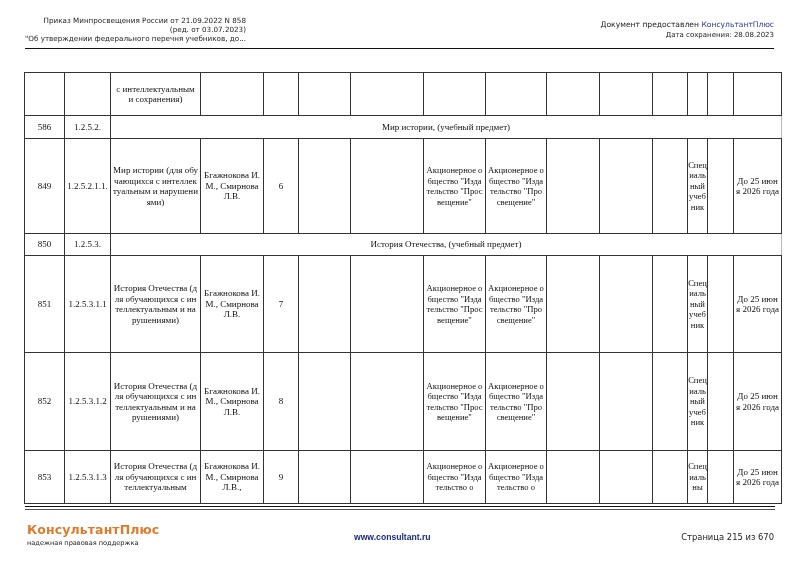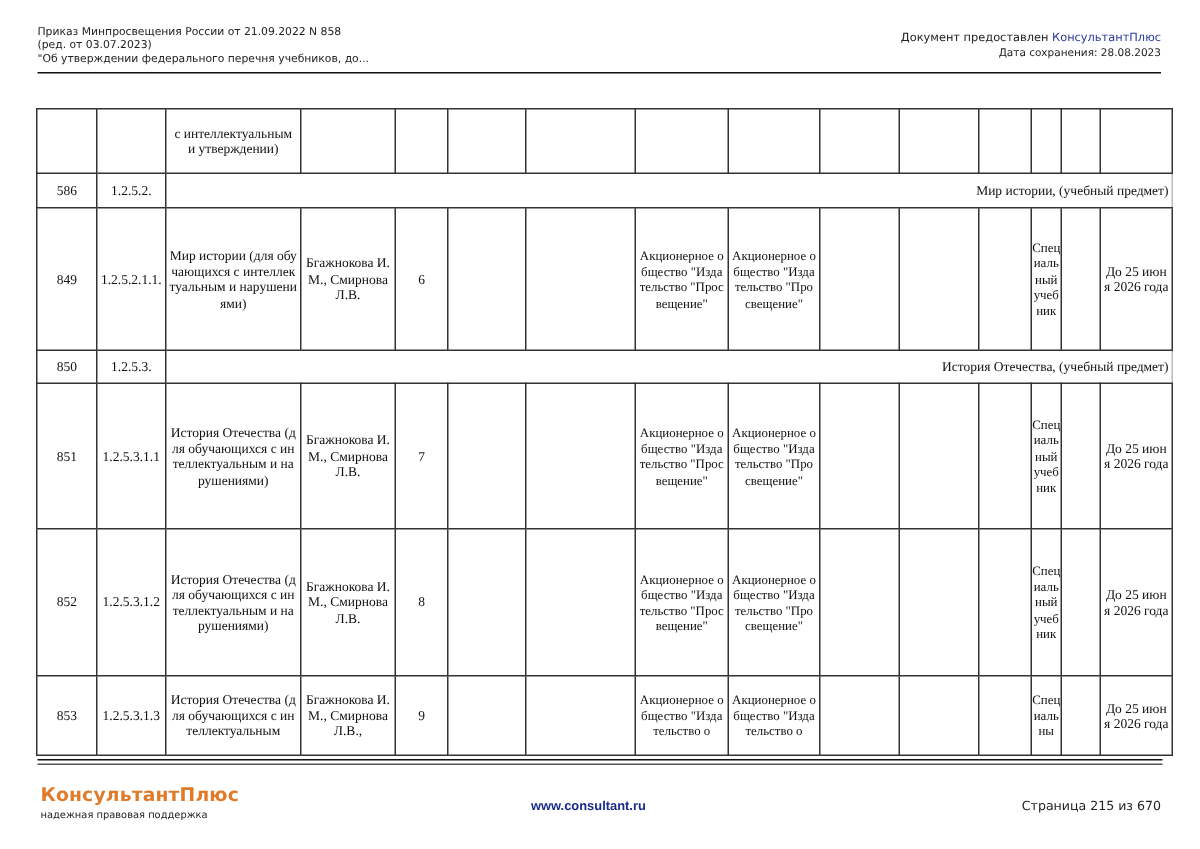--- a/index.html
+++ b/index.html
@@ -1,27 +1,27 @@
 <!DOCTYPE html>
 <html><head>
 <meta charset="utf-8">
 <style>
   html,body{margin:0;padding:0;background:#fff;}
   body{width:800px;height:566px;position:relative;overflow:hidden;font-family:"Liberation Serif",serif;color:#111;}
-  .hdr-left{position:absolute;left:25px;top:16px;font-family:"DejaVu Sans",sans-serif;font-size:7.2px;line-height:9px;color:#222;}
+  .hdr-left{position:absolute;left:25px;top:16px;font-family:"DejaVu Sans",sans-serif;font-size:7.2px;line-height:9px;color:#222;text-align:right;}
   .hdr-right{position:absolute;right:26px;top:20px;text-align:right;font-family:"DejaVu Sans",sans-serif;font-size:7.6px;line-height:10px;color:#222;}
   .hdr-right .brand{color:#2a3a9a;}
   .hdr-right .date{font-size:7px;text-align:right;}
   .hdr-rule{position:absolute;left:25px;right:26px;top:48px;height:0;border-top:1.6px solid #111;}
   .ftr-rule{position:absolute;left:25px;width:750px;top:506px;height:0;border-top:1.6px solid #111;}
   .ftr-rule2{position:absolute;left:25px;width:750px;top:508.5px;height:0;border-top:0.8px solid #555;}
   table.doc{position:absolute;left:24px;top:72px;border-collapse:collapse;table-layout:fixed;font-size:9px;line-height:10.5px;}
   table.doc td{border:1px solid #333;padding:1px 2px;text-align:center;vertical-align:middle;overflow:hidden;word-break:break-all;}
   table.doc td.left{text-align:center;}
-  table.doc td.span{text-align:right;border-right:1px solid #bbb;}
+  table.doc td.span{text-align:center;border-right:1px solid #bbb;}
   .narrow{font-size:8.6px;line-height:10.5px;}
   .ftr-logo{position:absolute;left:27px;top:522px;font-family:"DejaVu Sans",sans-serif;font-weight:bold;font-size:12.5px;color:#e07b2a;letter-spacing:0.1px;}
   .ftr-tag{position:absolute;left:27px;top:539px;font-family:"DejaVu Sans",sans-serif;font-weight:normal;font-size:6.6px;color:#222;}
   .ftr-url{position:absolute;left:354px;top:532px;font-family:Liberation Sans, sans-serif;font-weight:bold;font-size:8.6px;color:#1a2a8a;}
   .ftr-page{position:absolute;right:26px;top:532px;font-family:"DejaVu Sans",sans-serif;font-size:8.4px;color:#222;margin-left:20px;}
 </style>
 </head>
 <body>
 
 <div class="hdr-left">
@@ -51,21 +51,21 @@
       <col style="width:35px">
     <col style="width:20px">
       <col style="width:26px">
       <col style="width:48px">
   </colgroup>
 
   <tbody>
       <tr style="height:43px">
     <td></td>
     <td></td>
-    <td>с интеллектуальным и утверждении)</td>
+    <td>с интеллектуальным и сохранения)</td>
     <td></td>
     <td></td>
     <td></td>
     <td></td>
     <td></td>
     <td></td>
     <td></td>
     <td></td>
     <td></td>
     <td></td>

